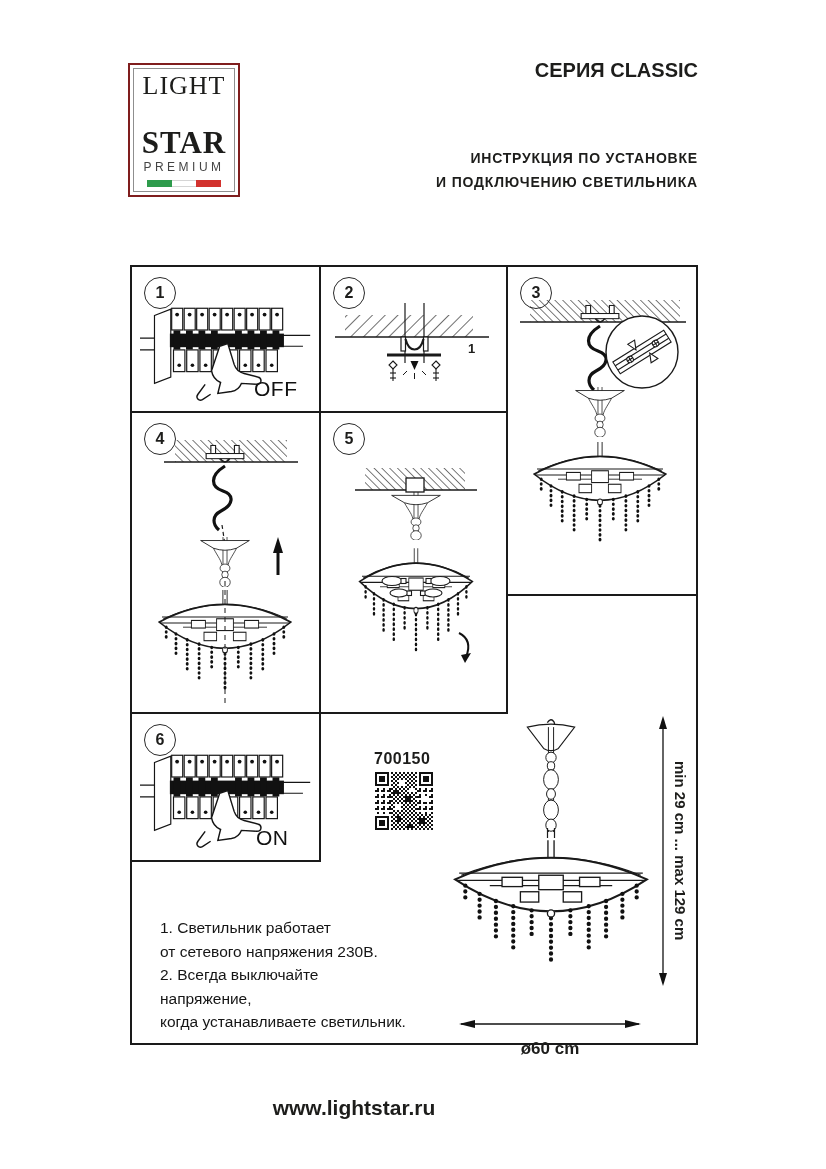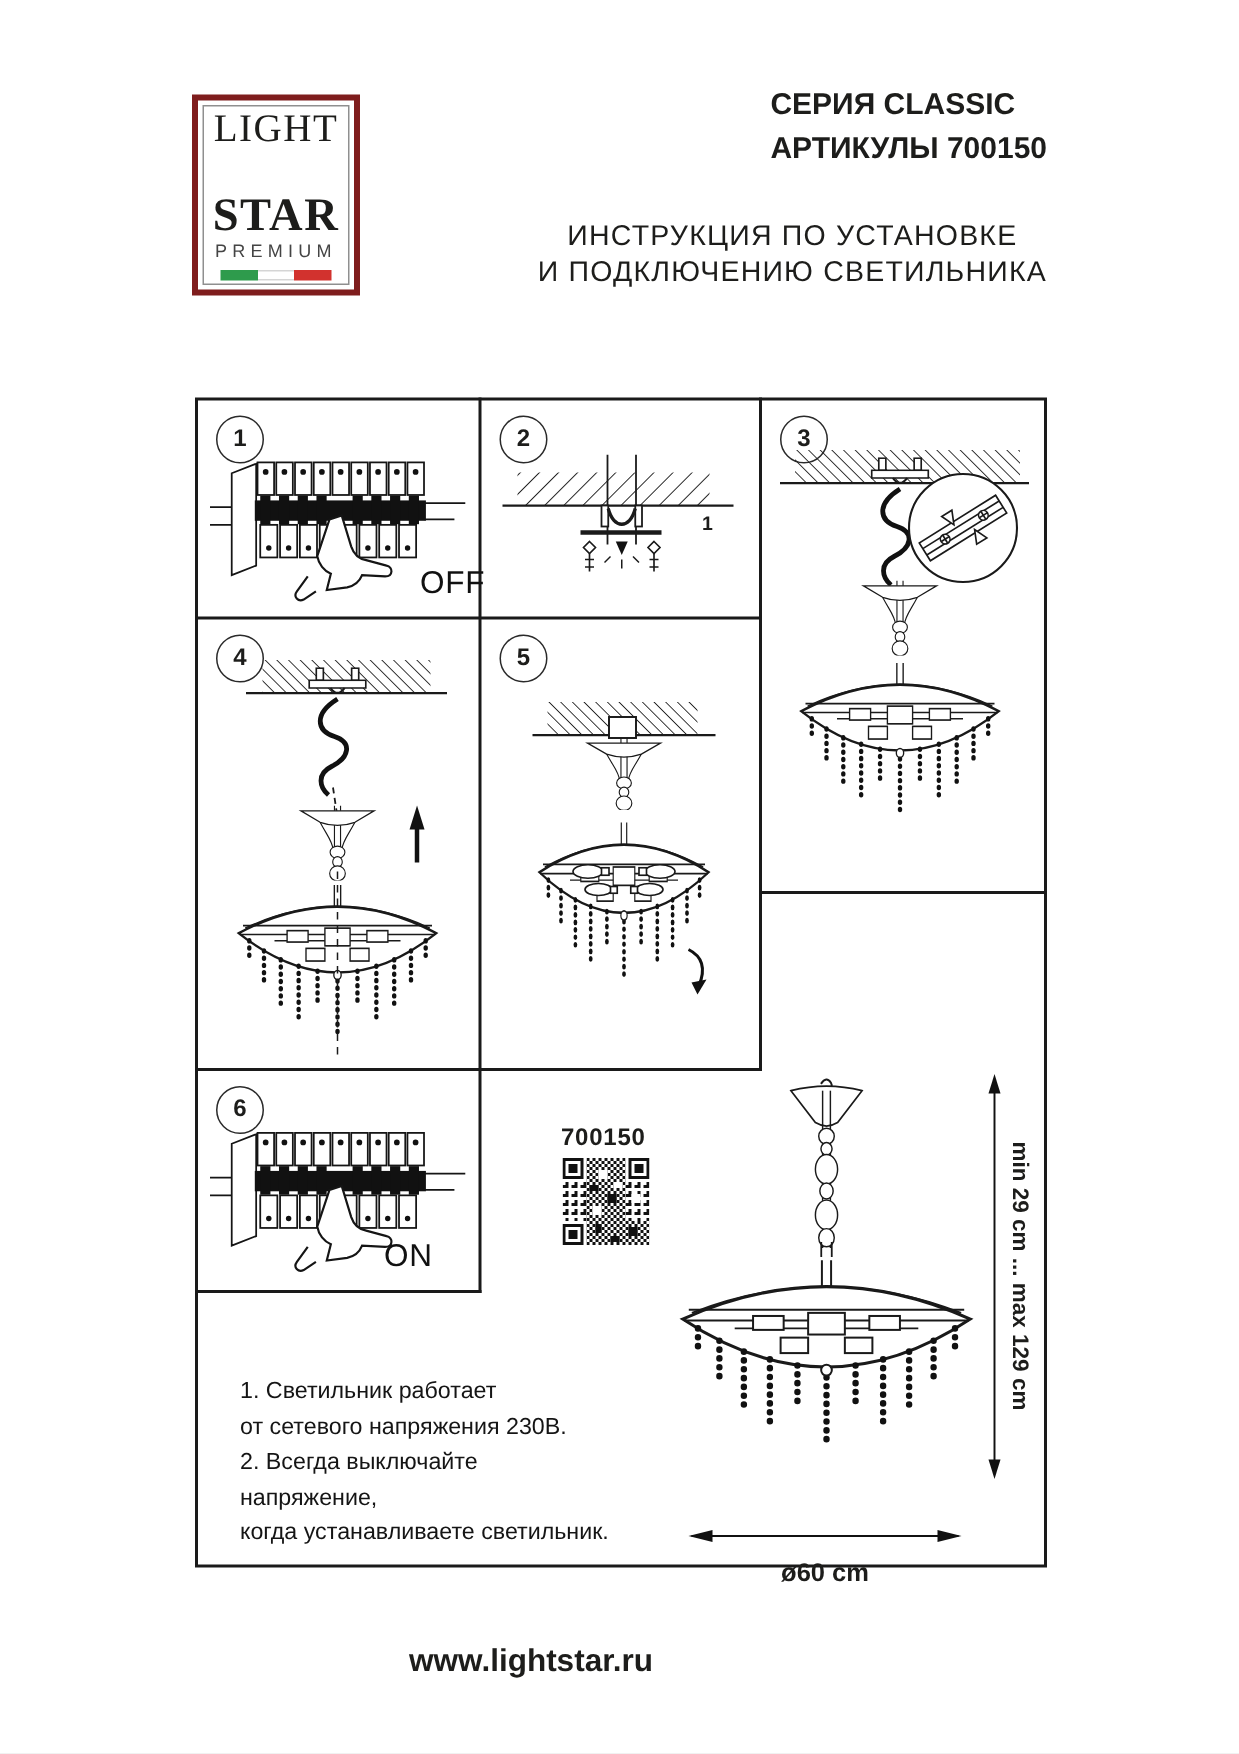--- a/index.html
+++ b/index.html
@@ -1,32 +1,32 @@
 <!DOCTYPE html>
 <html><head>
 <meta charset="utf-8">
 <style>
   html,body{margin:0;padding:0;background:#e8e8e8;}
   .page{position:relative;width:826px;height:1169px;background:#ffffff;margin:0 auto;
         font-family:"Liberation Sans",sans-serif;color:#1d1d1b;overflow:hidden;}
   .abs{position:absolute;}
 
   
-  .logo{left:128px;top:63px;width:112px;height:134px;border:4px solid #7f1d1d;padding:3px;box-sizing:border-box;}
+  .logo{left:128px;top:63px;width:112px;height:134px;border:2px solid #7f1d1d;padding:3px;box-sizing:border-box;}
   .logo-inner{border:1px solid #8f8f8f;width:100%;height:100%;box-sizing:border-box;
               display:flex;flex-direction:column;align-items:center;justify-content:center;}
   .logo-light{font-family:"Liberation Serif",serif;font-size:26px;line-height:23px;letter-spacing:1px;color:#1d1d1b;}
   .logo-star{font-family:"Liberation Serif",serif;font-size:31px;font-weight:bold;line-height:28px;letter-spacing:1px;color:#1d1d1b;margin-top:32px;}
   .logo-premium{font-size:12px;letter-spacing:3.5px;color:#444;margin-top:3px;}
   .flag{margin-top:6px;width:74px;height:7px;display:flex;}
   .flag span{flex:1;height:100%;}
   .flag .fw{border-top:1px solid #d5d5d5;border-bottom:1px solid #d5d5d5;box-sizing:border-box;}
 
   .hdr-series{right:128px;top:56px;font-weight:bold;font-size:20px;line-height:29px;}
-  .hdr-title{right:128px;top:146px;text-align:center;font-weight:normal;font-size:19px;line-height:24px;letter-spacing:0.8px;}
+  .hdr-title{right:128px;top:146px;text-align:right;font-weight:bold;font-size:14px;line-height:24px;letter-spacing:0.8px;}
 
   
   .gl{position:absolute;background:#1a1a1a;}
   .outerbox{left:130px;top:265px;width:568px;height:780px;border:2px solid #1a1a1a;box-sizing:border-box;}
 
   
   .panel{position:absolute;}
   .stepnum{position:absolute;left:12px;top:10px;width:30px;height:30px;border:1.6px solid #2a2a2a;border-radius:50%;
            display:flex;align-items:center;justify-content:center;font-size:16px;font-weight:bold;background:#fff;}
   .switch-label{position:absolute;font-size:21px;letter-spacing:0.5px;color:#111;}
@@ -208,41 +208,40 @@
       <div class="flag">
         <span style="background: rgb(46, 155, 76);"></span>
         <span class="fw" style="background: rgb(255, 255, 255);"></span>
         <span style="background: rgb(210, 50, 46);"></span>
       </div>
     </div>
   </div>
 
   <div class="abs hdr-series">
     <div>СЕРИЯ CLASSIC</div>
-    <div>АРТИКУЛЫ 700150</div>
   </div>
   <div class="abs hdr-title">
     <div>ИНСТРУКЦИЯ ПО УСТАНОВКЕ</div>
     <div>И ПОДКЛЮЧЕНИЮ СВЕТИЛЬНИКА</div>
   </div>
 
   <div class="abs outerbox"></div>
   <div class="gl" style="left:319px;top:265px;width:2px;height:597px;"></div>
   <div class="gl" style="left:506px;top:265px;width:2px;height:449px;"></div>
   <div class="gl" style="left:130px;top:411px;width:378px;height:2px;"></div>
   <div class="gl" style="left:506px;top:594px;width:192px;height:2px;"></div>
   <div class="gl" style="left:130px;top:712px;width:378px;height:2px;"></div>
   <div class="gl" style="left:130px;top:860px;width:191px;height:2px;"></div>
 
   <div class="panel" style="left:132px;top:267px;width:187px;height:144px;">
     <div class="stepnum">1</div>
     <svg class="lineart" style="position:absolute;left:8px;top:26px;" width="172" height="112" viewBox="0 0 190 122">
       <use href="#sym-breaker" width="190" height="122"></use>
     </svg>
-    <div class="switch-label" style="left:122px;top:110px;margin-left:26px;">OFF</div>
+    <div class="switch-label" style="left:122px;top:110px;">OFF</div>
   </div>
 
   <div class="panel" style="left:321px;top:267px;width:185px;height:144px;">
     <div class="stepnum">2</div>
     <svg class="lineart" style="position:absolute;left:12px;top:36px;" width="172" height="100" viewBox="0 0 172 100">
       <rect x="12" y="12" width="128" height="22" fill="url(#hatchS)"></rect>
       <line x1="2" y1="34" x2="156" y2="34" stroke="#1a1a1a" stroke-width="1.5"></line>
       <line x1="72" y1="0" x2="72" y2="60" stroke="#1a1a1a" stroke-width="1.2"></line>
       <line x1="91" y1="0" x2="91" y2="60" stroke="#1a1a1a" stroke-width="1.2"></line>
       <rect x="68" y="34" width="4.5" height="14" fill="#fff" stroke="#1a1a1a" stroke-width="1.2"></rect>

